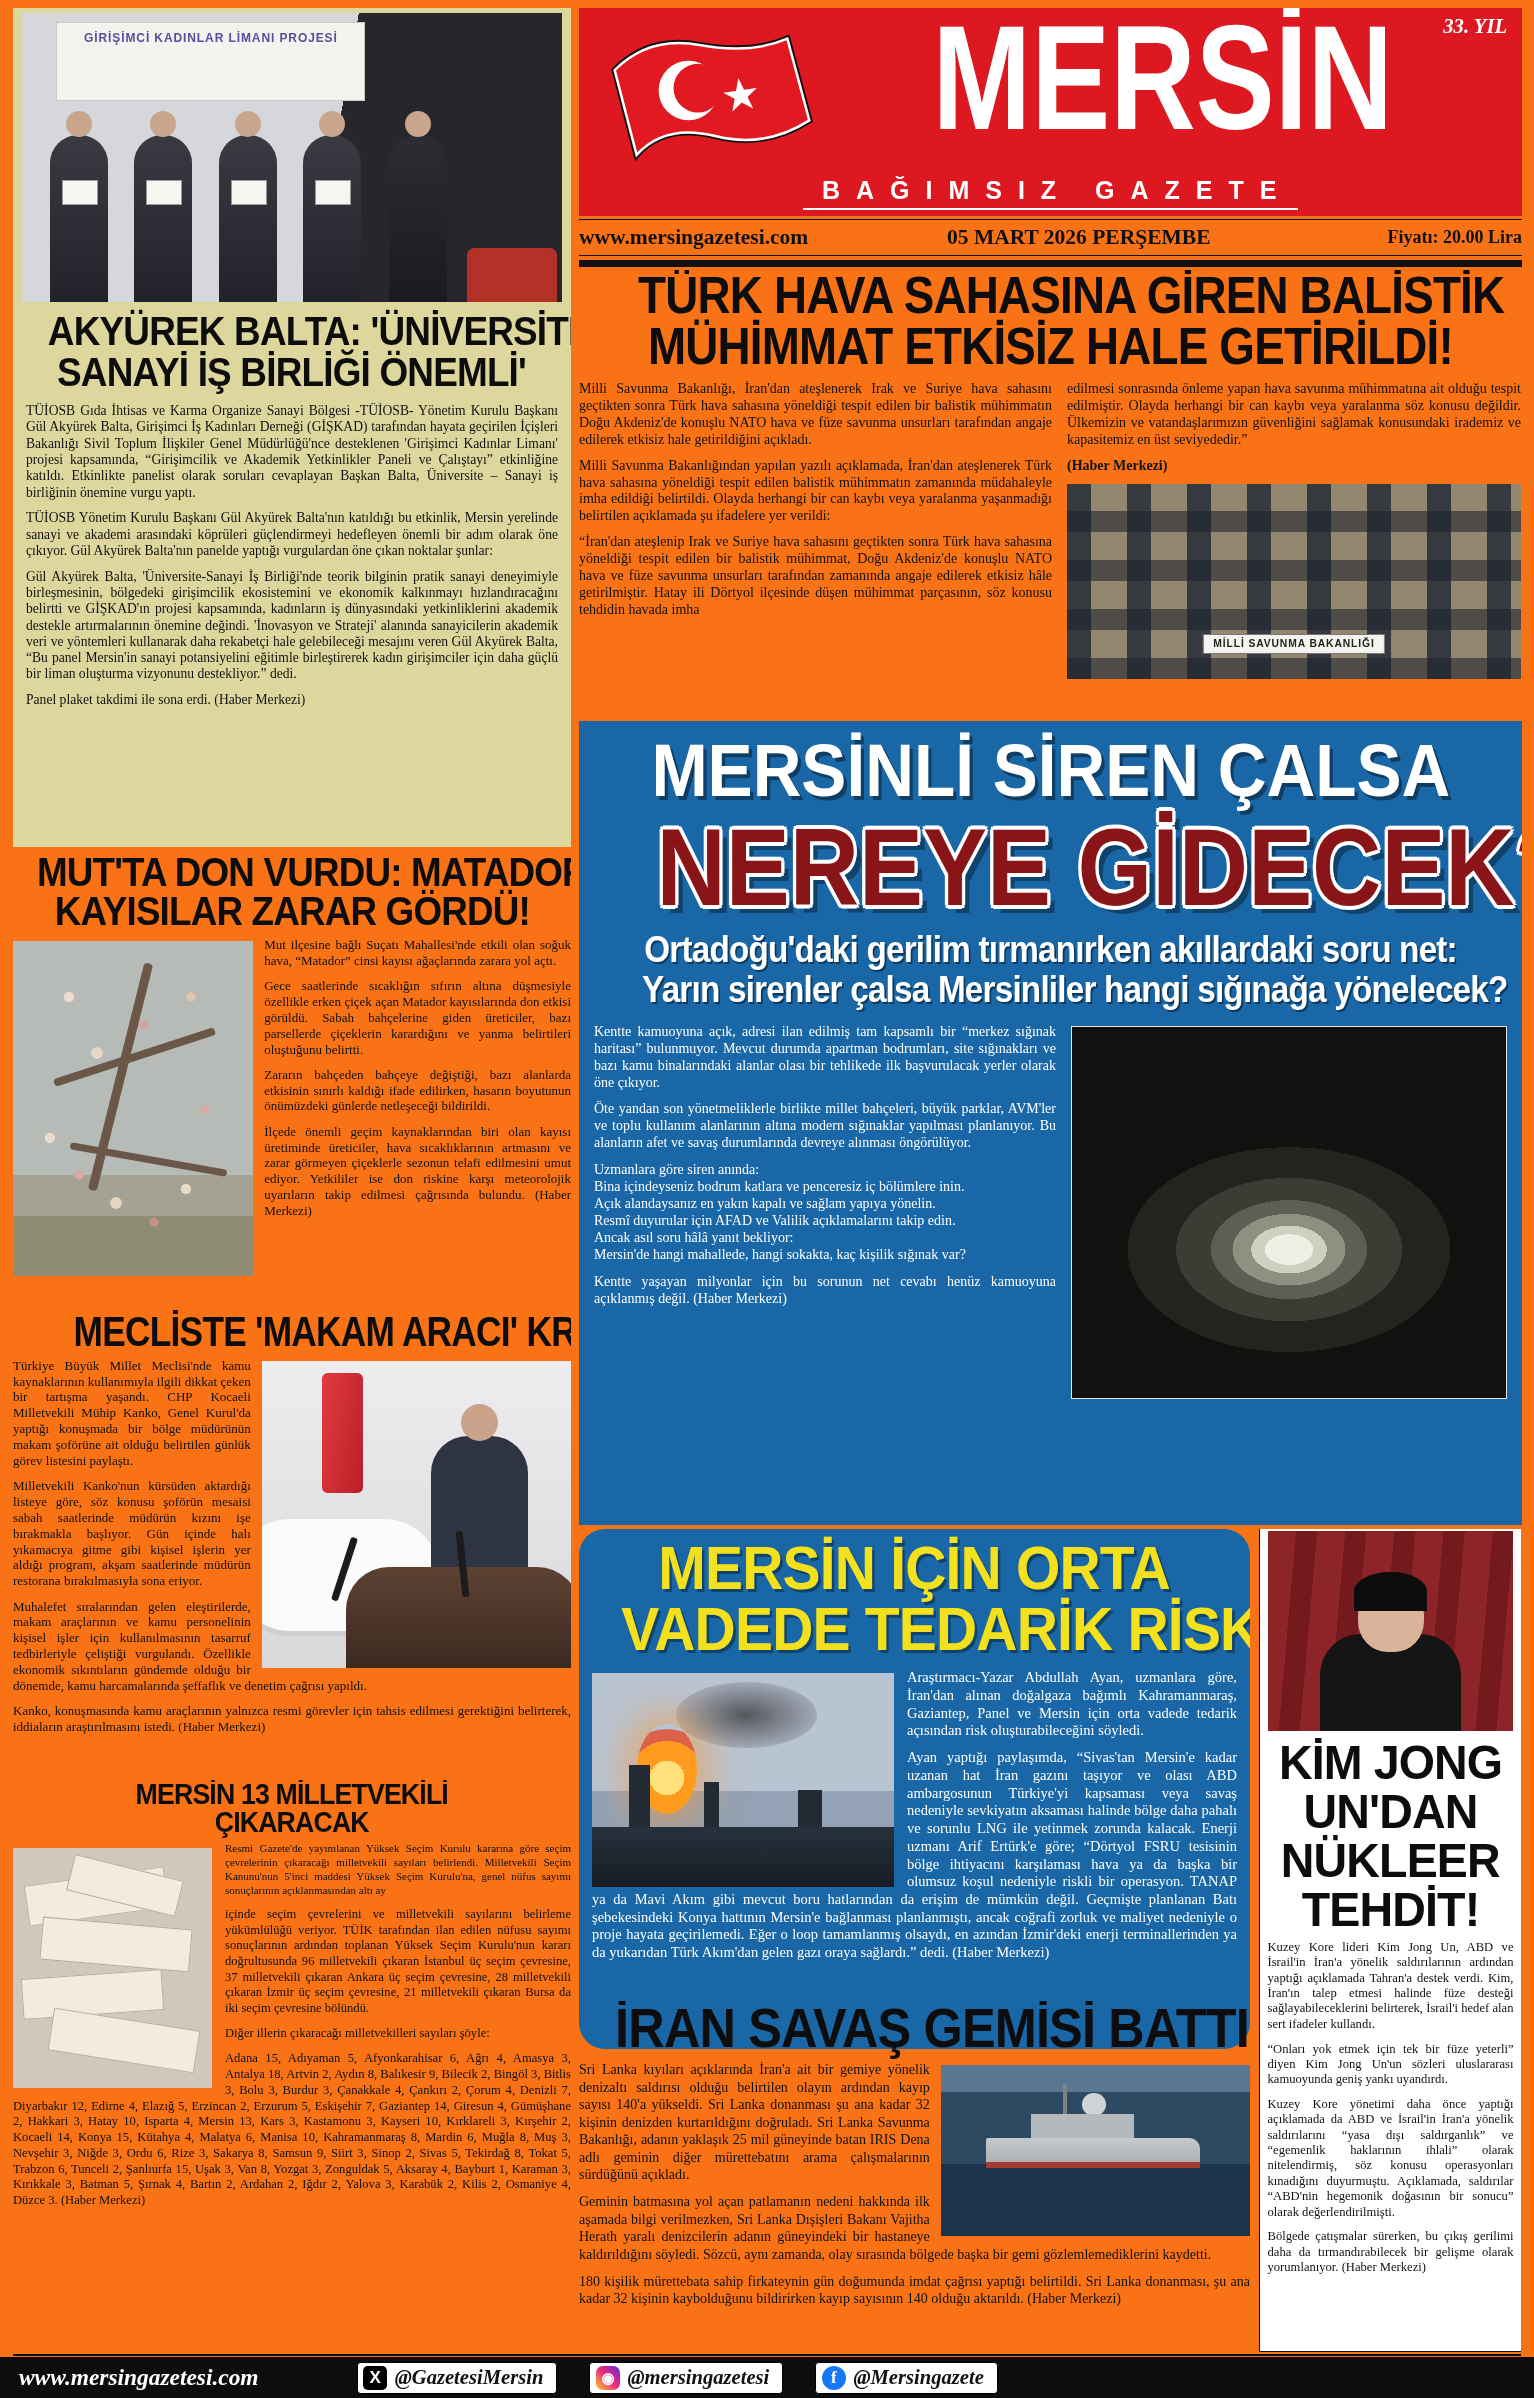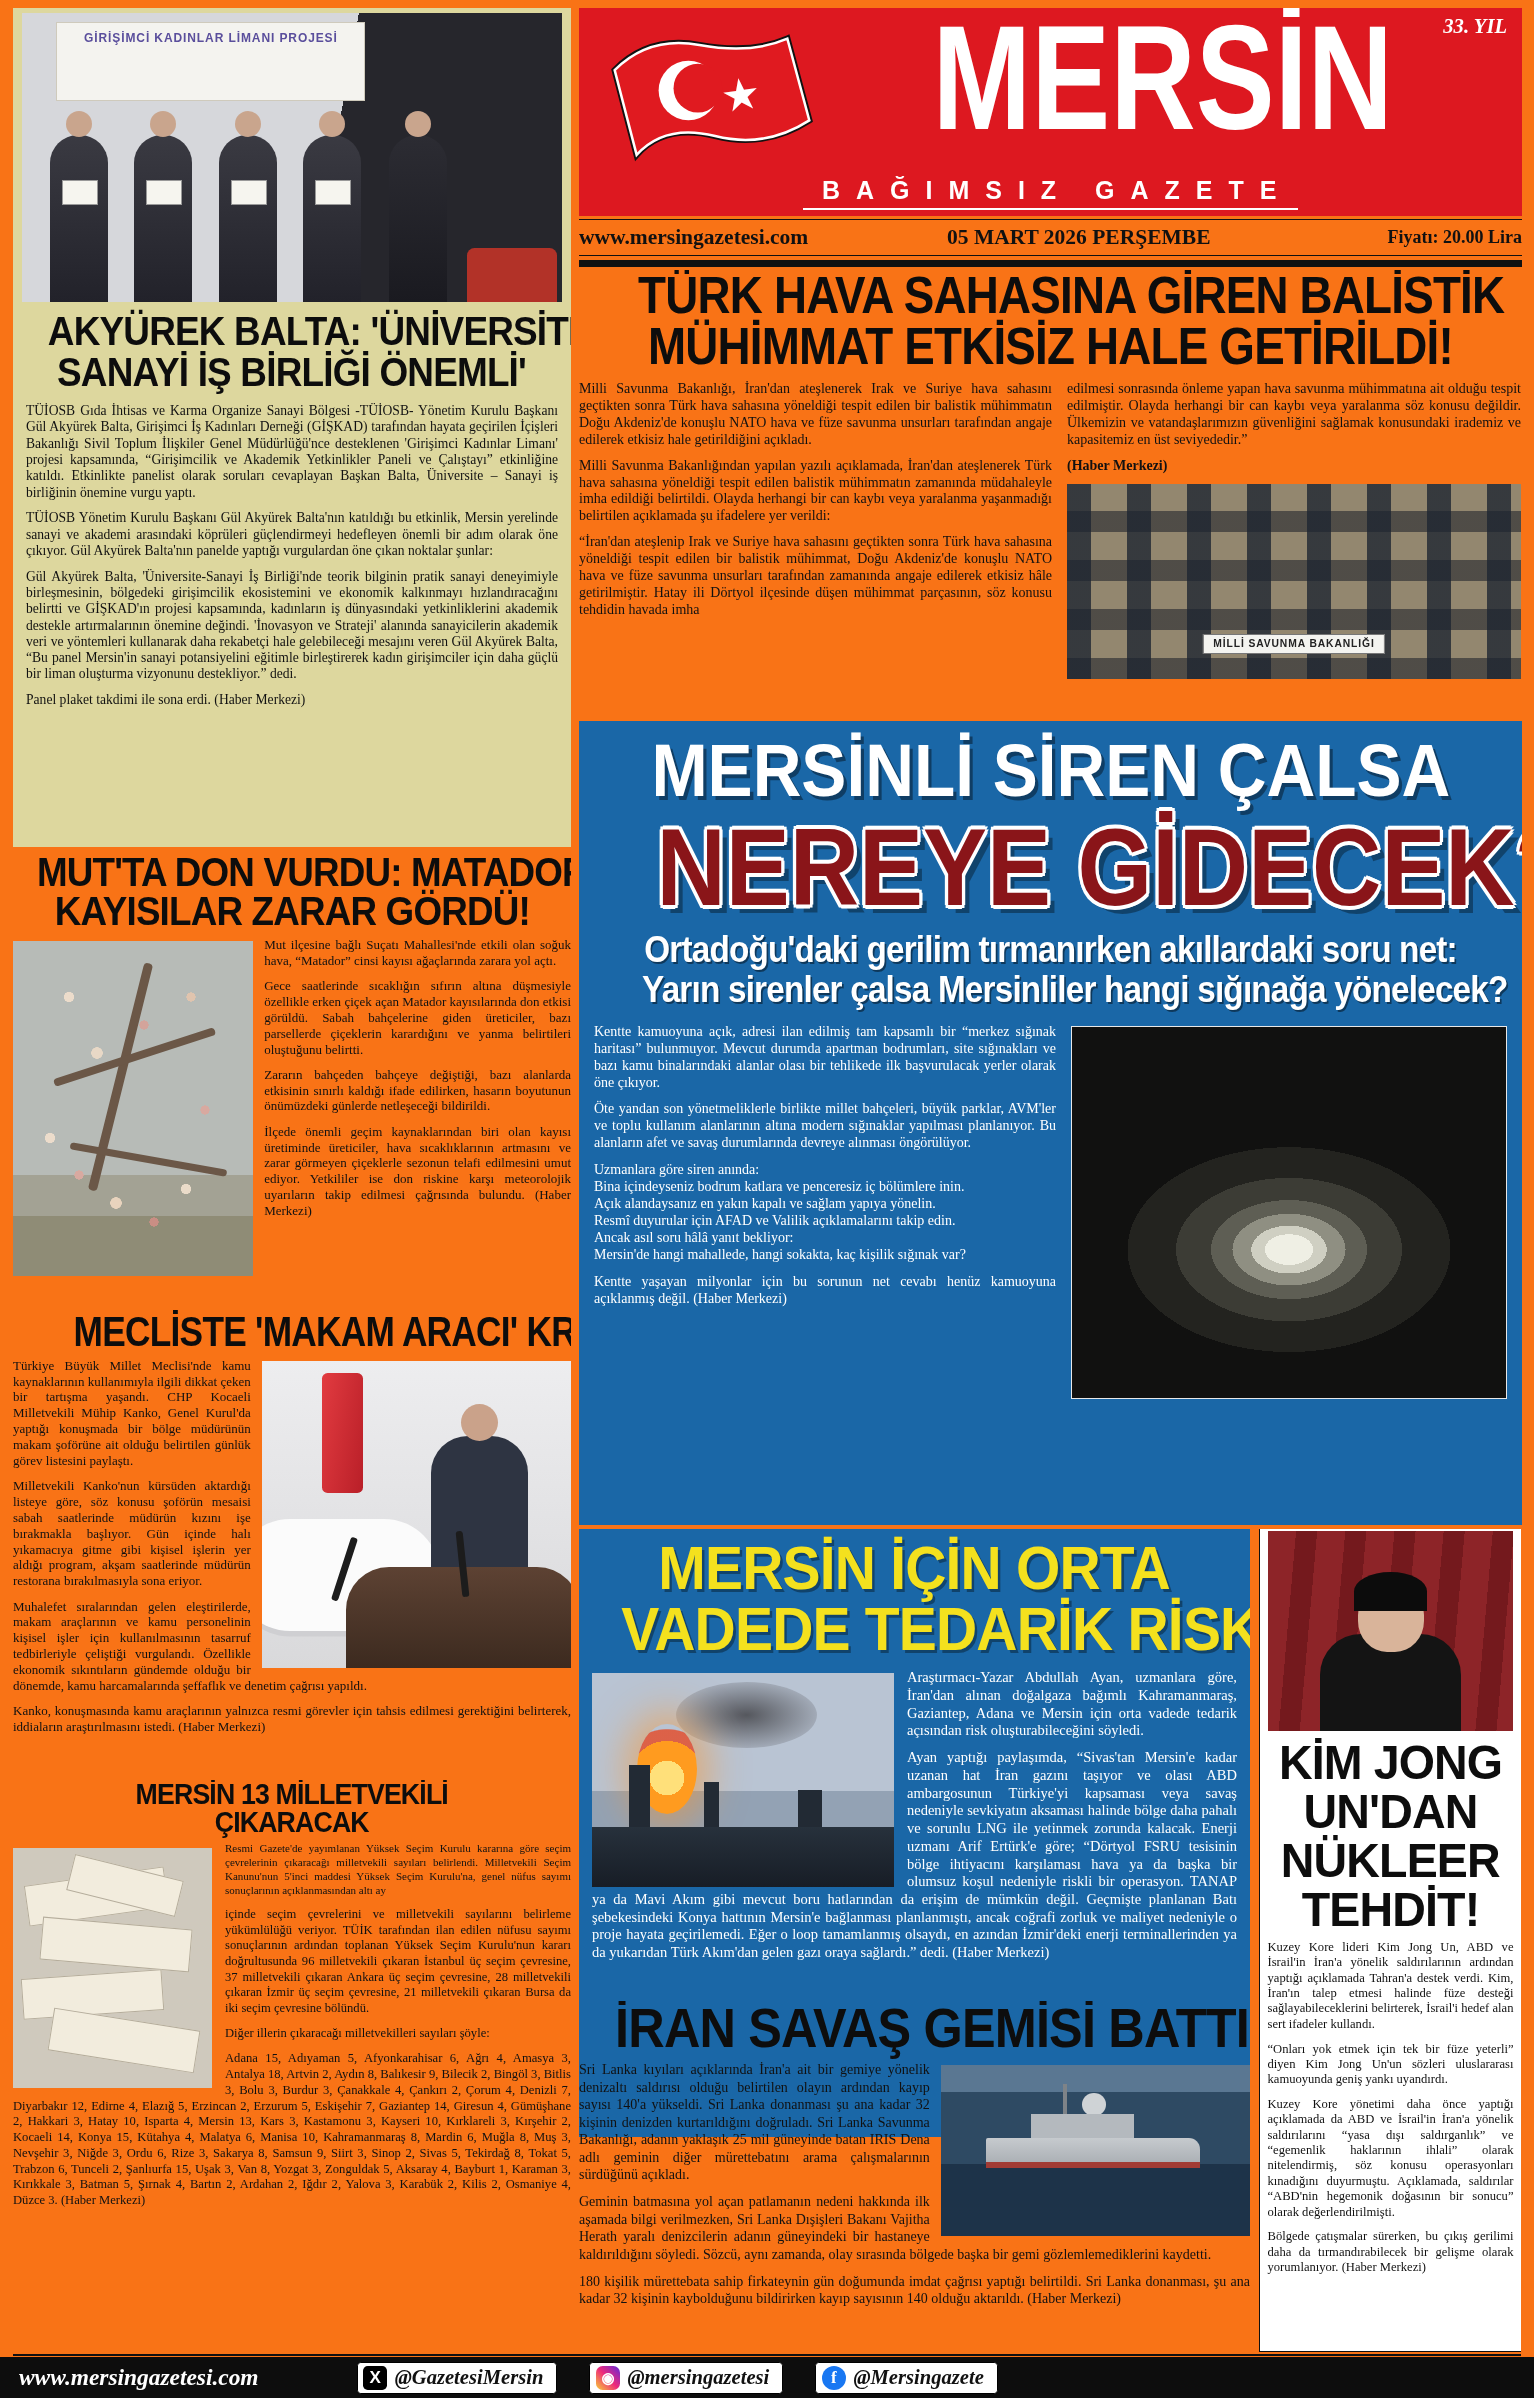--- a/index.html
+++ b/index.html
@@ -129,22 +129,22 @@
   .feature .subhead{ text-align:center; color:#fff; font-family:"Liberation Sans",sans-serif;
        font-weight:bold; font-size:37px; line-height:1.08; letter-spacing:-0.9px;
        text-shadow:1.9px 1.9px 0 rgba(0,0,0,.45); margin-bottom:13px;}
   .feature .bodytext{ color:#fff; font-size:14px; line-height:1.22;}
   .tunnel-photo{ float:right; width:436px; height:373px; margin:3.7px 0 7.5px 15px;
        border:1.9px solid #e8e8e8;
        background:radial-gradient(ellipse 62% 46% at 50% 60%, #efefe4 0 9%, #cfcfc2 9% 14%,
                   #8f8f82 14% 21%, #5e5e54 21% 29%, #3c3c35 29% 42%, #23231f 42% 60%, #111110 60% 100%);}
 
   
-  .tedarik{ left:579px; top:1529px; width:671px; height:608px; background:#1a67a7;
-       padding:9.4px 13px 0; overflow:hidden;}
+  .tedarik{ left:579px; top:1529px; width:671px; height:520px; background:#1a67a7;
+       padding:9.4px 13px 0; overflow:hidden;border-radius:26px;}
   .tedarik .hl{ color:#f4e11e; font-size:62px; text-shadow:2.8px 2.8px 0 rgba(0,0,0,.35);}
   .tedarik .bodytext{ color:#fff; font-size:14.5px; line-height:1.22; margin-top:9.4px;}
   .flare-photo{ float:left; width:302px; height:214px; margin:3.7px 13px 3.7px 0; position:relative;
        background:linear-gradient(#b9c4d3 0 55%,#93a2b4 55% 100%); overflow:hidden;}
   .flare-photo .plant{ position:absolute; bottom:0; left:0; width:100%; height:60px;
        background:linear-gradient(#27313c,#171d26);}
   .flare-photo .stack{ position:absolute; bottom:56px; background:#222a34;}
   .flare-photo .flame{ position:absolute; left:45px; top:51px; width:60px; height:90px; border-radius:50%;
        background:radial-gradient(circle at 50% 60%, #ffe07a 0 28%, #ff9b1f 28% 60%, rgba(226,80,48,.85) 60% 78%, transparent 80%);
        box-shadow:0 0 37px 13px rgba(255,150,40,.5);}
@@ -316,21 +316,21 @@
     </div>
     <div class="bodytext">
       <div class="flare-photo">
         <div class="smoke"></div>
         <div class="flame"></div>
         <div class="stack" style="left:37px;width:20.6px;height:66px"></div>
         <div class="stack" style="left:112px;width:15px;height:49px"></div>
         <div class="stack" style="left:206px;width:24px;height:41px"></div>
         <div class="plant"></div>
       </div>
-      <p>Araştırmacı-Yazar Abdullah Ayan, uzmanlara göre, İran'dan alınan doğalgaza bağımlı Kahramanmaraş, Gaziantep, Adana ve Mersin için orta vadede tedarik açısından risk oluşturabileceğini söyledi.</p>
+      <p>Araştırmacı-Yazar Abdullah Ayan, uzmanlara göre, İran'dan alınan doğalgaza bağımlı Kahramanmaraş, Gaziantep, Panel ve Mersin için orta vadede tedarik açısından risk oluşturabileceğini söyledi.</p>
       <p>Ayan yaptığı paylaşımda, “Sivas'tan Mersin'e kadar uzanan hat İran gazını taşıyor ve olası ABD ambargosunun Türkiye'yi kapsaması veya savaş nedeniyle sevkiyatın aksaması halinde bölge daha pahalı ve sorunlu LNG ile yetinmek zorunda kalacak. Enerji uzmanı Arif Ertürk'e göre; “Dörtyol FSRU tesisinin bölge ihtiyacını karşılaması hava ya da başka bir olumsuz koşul nedeniyle riskli bir operasyon. TANAP ya da Mavi Akım gibi mevcut boru hatlarından da erişim de mümkün değil. Geçmişte planlanan Batı şebekesindeki Konya hattının Mersin'e bağlanması planlanmıştı, ancak coğrafi zorluk ve maliyet nedeniyle o proje hayata geçirilemedi. Eğer o loop tamamlanmış olsaydı, en azından İzmir'deki enerji terminallerinden ya da yukarıdan Türk Akım'dan gelen gazı oraya sağlardı.” dedi. (Haber Merkezi)</p>
     </div>
   </div>
 
   <div class="abs kim">
     <div class="kim-photo">
       <div class="torso"></div>
         <div class="head"></div>
         <div class="hair"></div>
     </div>

